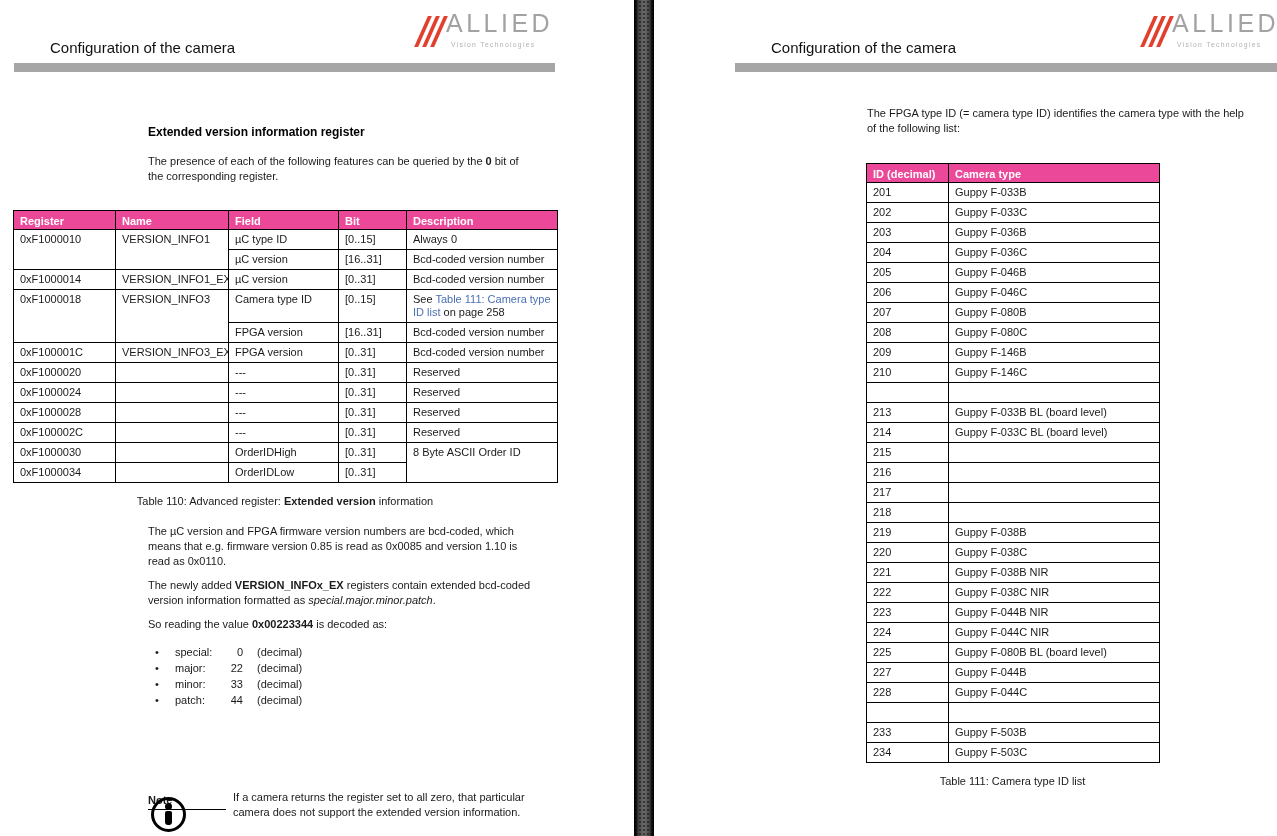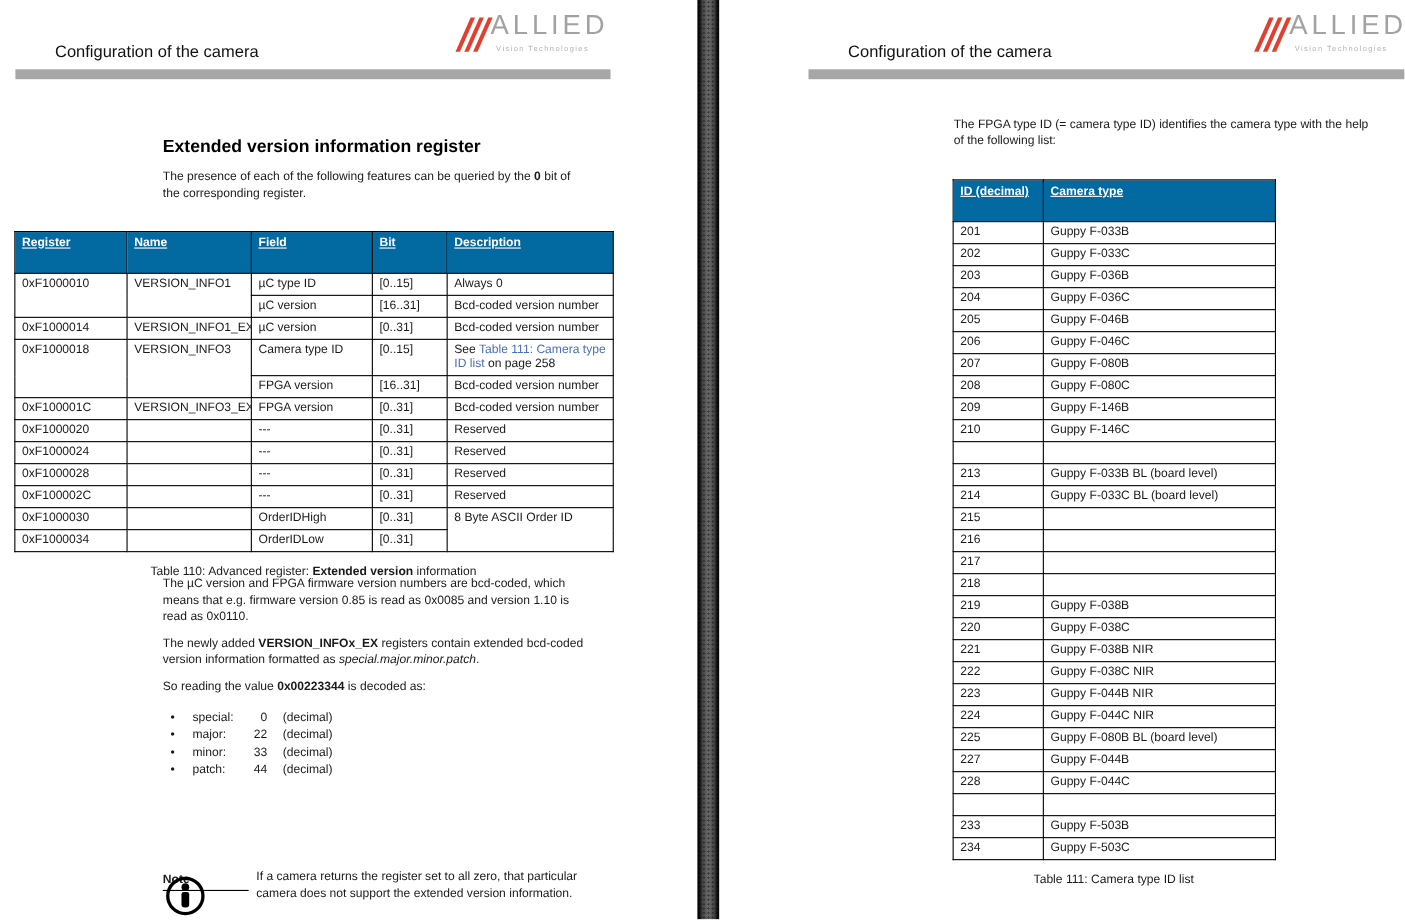--- a/index.html
+++ b/index.html
@@ -22,31 +22,31 @@
   .header-title { position:absolute; top:39px; font-size:15px; color:#111;margin-left:36px; }
   .header-bar { position:absolute; top:63px; height:9px; background:#a6a6a6; }
 
   
   .logo { position:absolute; top:13px; width:140px; height:46px;text-decoration:underline; }
   .slashes { position:absolute; left:6px; top:3px; display:flex; gap:4.5px; transform:skewX(-24deg); }
   .slash { width:3.5px; height:31px; background:#e2402f; }
   .brand { position:absolute; left:31px; top:-4px; font-size:25px; font-weight:400; letter-spacing:3.5px; color:#a2a2a2; }
   .brand-sub { position:absolute; left:36px; top:28px; font-size:6.8px; letter-spacing:1.3px; color:#b2b2b2; white-space:nowrap; }
 
-  .section-title { position:absolute; left:148px; top:125px; font-size:16px; font-weight:bold; color:#000; }
+  .section-title { position:absolute; left:148px; top:125px; font-size:12px; font-weight:bold; color:#000; }
 
   .body-text { font-size:11px; line-height:15px; white-space:pre-line; color:#1a1a1a; }
   .intro-left { position:absolute; left:148px; top:154px; width:424px; }
   .intro-right { position:absolute; left:213px; top:106px; width:424px; }
   b.inl { font-weight:bold; } i.inl { font-style:italic; }
 
   
   table { border-collapse:collapse; table-layout:fixed; width:100%; }
   th, td { border:1px solid #000; font-size:11px; line-height:13px; padding:3px 5px 3px 6px; vertical-align:top; text-align:left; overflow:hidden; }
-  thead th { background:#0369a1; color:#fff; font-weight:bold; padding-top:4px; padding-bottom:20px;text-decoration:underline; }
+  thead th { background:#ec4899; color:#fff; font-weight:bold; padding-top:4px; padding-bottom:1px; }
   td { white-space:pre-line; }
   td:empty::after { content:"\00a0"; }
 
   .tablewrap-left  { position:absolute; left:13px;  top:210px; width:544px; }
   .tablewrap-right { position:absolute; left:212px; top:163px; width:293px; }
   .table-caption { margin-top:12px; text-align:center; font-size:11px; }
 
   .link { color:#4a70b4; text-decoration:none; cursor:pointer; }
 
   .content-block { position:absolute; left:148px; top:524px; width:424px; }

